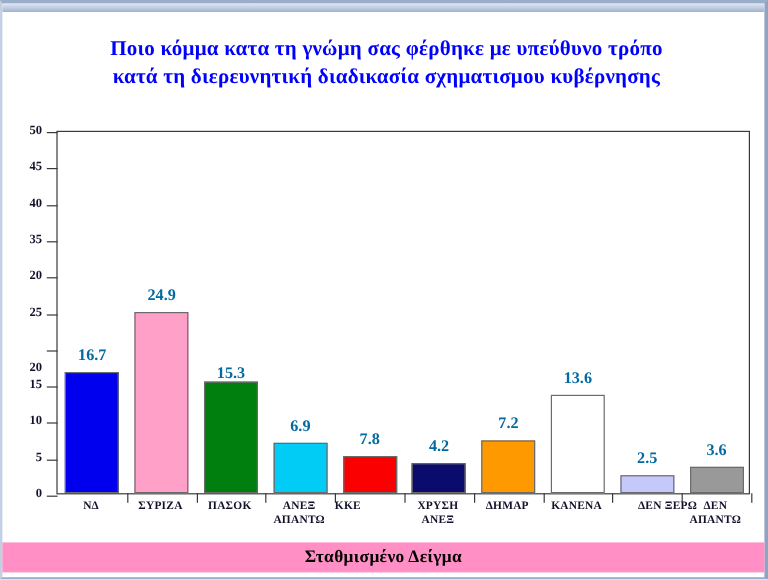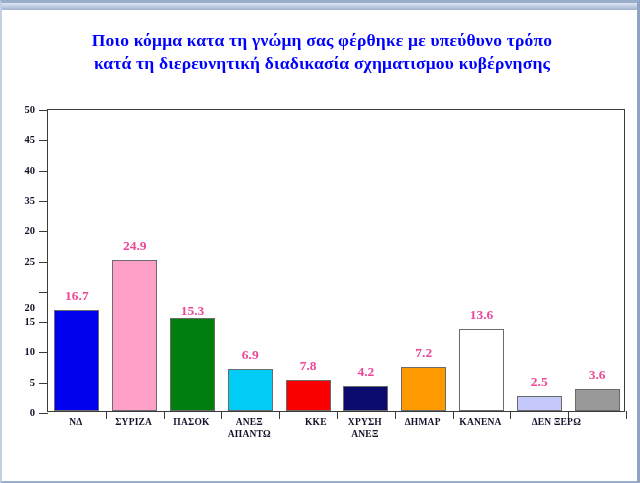--- a/index.html
+++ b/index.html
@@ -108,21 +108,21 @@
     position: absolute;
     bottom: 0;
     box-sizing: border-box;
     border: 1px solid #6b6b6b;
   }
   .bar-value {
     position: absolute;
     text-align: center;
     font-size: 13.5px;
     font-weight: bold;
-    color: #ec4899;
+    color: #0369a1;
     white-space: nowrap;
     margin-top: 40px;
   }
 
   
   #x-labels {
     position: absolute;
     left: 45px;
     top: 413px;
     width: 578px;
@@ -244,32 +244,39 @@
       <div class="xl" style="left: 57.8px; width: 57.8px;">
         <div>ΣΥΡΙΖΑ</div>
       </div>
       <div class="xl" style="left: 115.6px; width: 57.8px;">
         <div>ΠΑΣΟΚ</div>
       </div>
       <div class="xl" style="left: 173.4px; width: 57.8px;">
         <div>ΑΝΕΞ</div>
         <div>ΑΠΑΝΤΩ</div>
       </div>
-      <div class="xl" style="left: 240px; width: 57.8px;">
+      <div class="xl" style="left: 214px; width: 57.8px;">
         <div>ΚΚΕ</div>
       </div>
       <div class="xl" style="left: 289px; width: 57.8px;">
         <div>ΧΡΥΣΗ</div>
         <div>ΑΝΕΞ</div>
       </div>
       <div class="xl" style="left: 346.8px; width: 57.8px;">
         <div>ΔΗΜΑΡ</div>
       </div>
       <div class="xl" style="left: 404.6px; width: 57.8px;">
         <div>ΚΑΝΕΝΑ</div>
       </div>
       <div class="xl" style="left: 462.4px; width: 57.8px; margin-left: 18px;">
         <div>ΔΕΝ ΞΕΡΩ</div>
       </div>
+      <div class="xl" style="left: 520.2px; width: 57.8px;">
+        <div>ΔΕΝ</div>
+        <div>ΑΠΑΝΤΩ</div>
+      </div>
     </div>
 
+  <div id="footer-bar">
+    <span class="ftxt">Σταθμισμένο Δείγμα</span>
+  </div>
 
 </div>
 
 </body></html>

